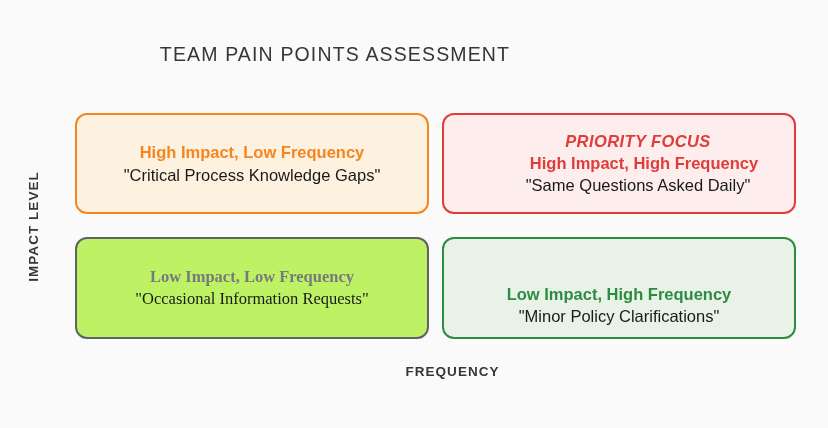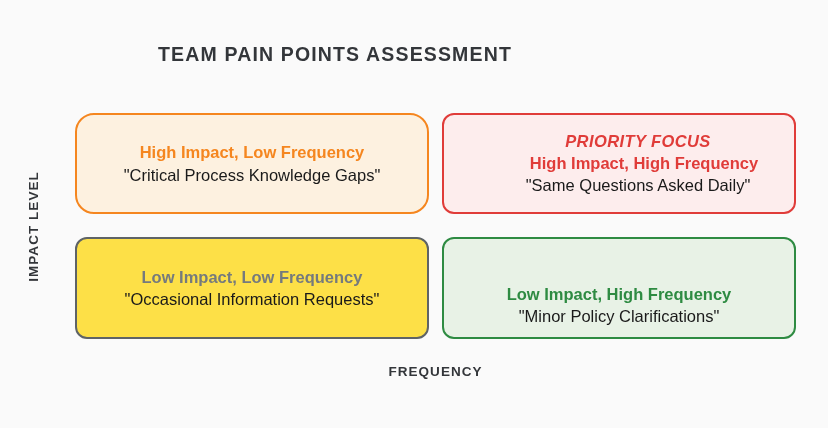--- a/index.html
+++ b/index.html
@@ -22,21 +22,21 @@
   }
 
   
   #chart-title {
     position: absolute;
     left: 0;
     top: 43px;
     width: 670px;
     text-align: center;
     font-size: 19.5px;
-    font-weight: bold;
+    font-weight: normal;
     letter-spacing: 1.15px;
     color: #33363A;
     white-space: nowrap;
   }
 
   
   #y-axis-label {
     position: absolute;
     left: 22px;
     top: 133px;
@@ -52,21 +52,21 @@
     white-space: nowrap;
     font-size: 13.5px;
     font-weight: bold;
     letter-spacing: 1.05px;
     color: #33363A;
   }
 
   
   #x-axis-label {
     position: absolute;
-    left: 75px;
+    left: 92px;
     top: 364px;
     width: 721px;
     text-align: center;
     font-size: 13.5px;
     font-weight: bold;
     letter-spacing: 1.05px;
     color: #33363A;
     white-space: nowrap;
   }
 
@@ -116,35 +116,35 @@
     font-weight: normal;
     color: #1A1A1A;
     line-height: 1.34;
     white-space: nowrap;
   }
 
   
   #quadrant-high-impact-low-frequency {
     background: #FDF1E0;
     border-color: #F5861F;
-    border-radius: 19px;
   }
   #quadrant-high-impact-low-frequency .q-heading { color: #F5861F; }
 
   #quadrant-high-impact-high-frequency {
     background: #FDEDED;
     border-color: #E03C39;
     padding-left: 48px;
   }
   #quadrant-high-impact-high-frequency .q-flag { color: #E03C39; }
   #quadrant-high-impact-high-frequency .q-heading { color: #E03C39; margin-left: 12px; }
 
   #quadrant-low-impact-low-frequency {
-    background: #fde047;
+    background: #bef264;
     border-color: #5E6366;
+    font-family: Liberation Serif, serif;
   }
   #quadrant-low-impact-low-frequency .q-heading { color: #757A7D; }
 
   #quadrant-low-impact-high-frequency {
     background: #E8F2E6;
     border-color: #2E8B42;
   }
   #quadrant-low-impact-high-frequency .q-heading { color: #2E8B42; margin-top: 34px; }
 </style>
 </head>

